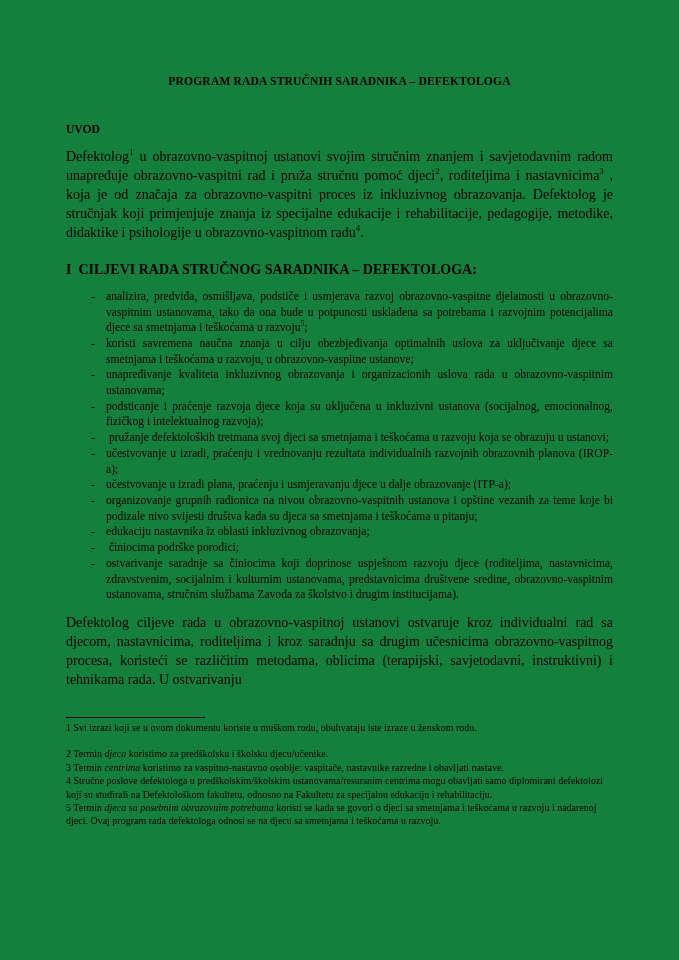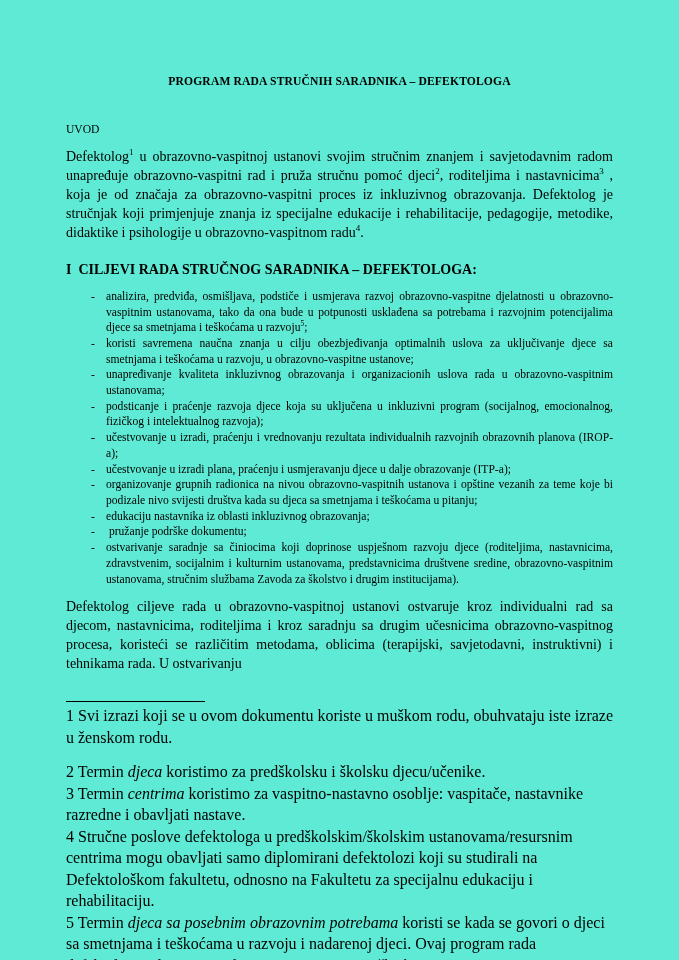--- a/index.html
+++ b/index.html
@@ -11,34 +11,34 @@
     width: 679px;
     height: 960px;
     font-family: "Liberation Serif", "DejaVu Serif", serif;
     color: #000000;
     overflow: hidden;
   }
   .page {
     position: relative;
     width: 679px;
     height: 960px;
-    background: #5eead4;
+    background: #15803d;
     box-sizing: border-box;
     padding: 66px 66px 0 66px;
   }
   .doc-title {
     text-align: center;
     font-weight: bold;
     font-size: 11.6px;
     letter-spacing: 0.15px;
     margin: 8px 0 0 0;
     line-height: 1.3;
   }
   .section-label {
-    font-weight: normal;
+    font-weight: bold;
     font-size: 11.6px;
     margin: 33px 0 0 0;
     line-height: 1.3;
   }
   .body-par {
     font-size: 14px;
     line-height: 1.355;
     text-align: justify;
     margin: 11px 0 0 0;
     hyphens: none;
@@ -73,21 +73,21 @@
     margin-top: 27px;
   }
   .fn-rule {
     width: 139px;
     height: 0;
     border: 0;
     border-top: 1.6px solid #000;
     margin: 0 0 3px 0;
   }
   .fn {
-    font-size: 16px;
+    font-size: 10px;
     line-height: 1.345;
     text-align: left;
     margin: 0;
   }
   .fn.gap-before {
     margin-top: 13px;
   }
   .fn em {
   }
   sup {
@@ -106,27 +106,27 @@
   <div class="section-label">UVOD</div>
 
   <p class="body-par"><span>Defektolog</span><sup>1</sup><span> u obrazovno-vaspitnoj ustanovi svojim stručnim znanjem i savjetodavnim radom unapređuje obrazovno-vaspitni rad i pruža stručnu pomoć djeci</span><sup>2</sup><span>, roditeljima i nastavnicima</span><sup>3</sup><span> , koja je od značaja za obrazovno-vaspitni proces iz inkluzivnog obrazovanja. Defektolog je stručnjak koji primjenjuje znanja iz specijalne edukacije i rehabilitacije, pedagogije, metodike, didaktike i psihologije u obrazovno-vaspitnom radu</span><sup>4</sup><span>.</span></p>
 
   <div class="heading-2">I  CILJEVI RADA STRUČNOG SARADNIKA – DEFEKTOLOGA:</div>
 
   <ul class="bullet-list" id="bullet-list">
       <li class="bullet-item"><span class="dash">-</span><span>analizira, predviđa, osmišljava, podstiče i usmjerava razvoj obrazovno-vaspitne djelatnosti u obrazovno-vaspitnim ustanovama, tako da ona bude u potpunosti usklađena sa potrebama i razvojnim potencijalima djece sa smetnjama i teškoćama u razvoju</span><sup>5</sup><span>;</span></li>
       <li class="bullet-item"><span class="dash">-</span><span>koristi savremena naučna znanja u cilju obezbjeđivanja optimalnih uslova za uključivanje djece sa smetnjama i teškoćama u razvoju, u obrazovno-vaspitne ustanove;</span></li>
       <li class="bullet-item"><span class="dash">-</span><span>unapređivanje kvaliteta inkluzivnog obrazovanja i organizacionih uslova rada u obrazovno-vaspitnim ustanovama;</span></li>
-      <li class="bullet-item"><span class="dash">-</span><span>podsticanje i praćenje razvoja djece koja su uključena u inkluzivni program (socijalnog, emocionalnog, fizičkog i intelektualnog razvoja);</span></li>
-      <li class="bullet-item"><span class="dash">-</span></li>
+      <li class="bullet-item"><span class="dash">-</span><span>podsticanje i praćenje razvoja djece koja su uključena u inkluzivni ustanova (socijalnog, emocionalnog, fizičkog i intelektualnog razvoja);</span></li>
+      <li class="bullet-item"><span class="dash">-</span><span> pružanje defektoloških tretmana svoj djeci sa smetnjama i teškoćama u razvoju koja se obrazuju u ustanovi;</span></li>
       <li class="bullet-item"><span class="dash">-</span><span>učestvovanje u izradi, praćenju i vrednovanju rezultata individualnih razvojnih obrazovnih planova (IROP-a);</span></li>
       <li class="bullet-item"><span class="dash">-</span><span>učestvovanje u izradi plana, praćenju i usmjeravanju djece u dalje obrazovanje (ITP-a);</span></li>
       <li class="bullet-item"><span class="dash">-</span><span>organizovanje grupnih radionica na nivou obrazovno-vaspitnih ustanova i opštine vezanih za teme koje bi podizale nivo svijesti društva kada su djeca sa smetnjama i teškoćama u pitanju;</span></li>
       <li class="bullet-item"><span class="dash">-</span><span>edukaciju nastavnika iz oblasti inkluzivnog obrazovanja;</span></li>
-      <li class="bullet-item"><span class="dash">-</span><span> pružanje podrške dokumentu;</span></li>
+      <li class="bullet-item"><span class="dash">-</span><span> činiocima podrške porodici;</span></li>
       <li class="bullet-item"><span class="dash">-</span><span>ostvarivanje saradnje sa činiocima koji doprinose uspješnom razvoju djece (roditeljima, nastavnicima, zdravstvenim, socijalnim i kulturnim ustanovama, predstavnicima društvene sredine, obrazovno-vaspitnim ustanovama, stručnim službama Zavoda za školstvo i drugim institucijama).</span></li>
     </ul>
 
   <p class="body-par">Defektolog ciljeve rada u obrazovno-vaspitnoj ustanovi ostvaruje kroz individualni rad sa djecom, nastavnicima, roditeljima i kroz saradnju sa drugim učesnicima obrazovno-vaspitnog procesa, koristeći se različitim metodama, oblicima (terapijski, savjetodavni, instruktivni) i tehnikama rada. U ostvarivanju</p>
 
   <div class="footnotes">
     <hr class="fn-rule">
     <div id="footnote-container">
         <p class="fn"><span>1 </span><span>Svi izrazi koji se u ovom dokumentu koriste u muškom rodu, obuhvataju iste izraze u ženskom rodu.</span></p>
         <p class="fn gap-before"><span>2 </span><span>Termin </span><em>djeca</em><span> koristimo za predškolsku i školsku djecu/učenike.</span></p>

